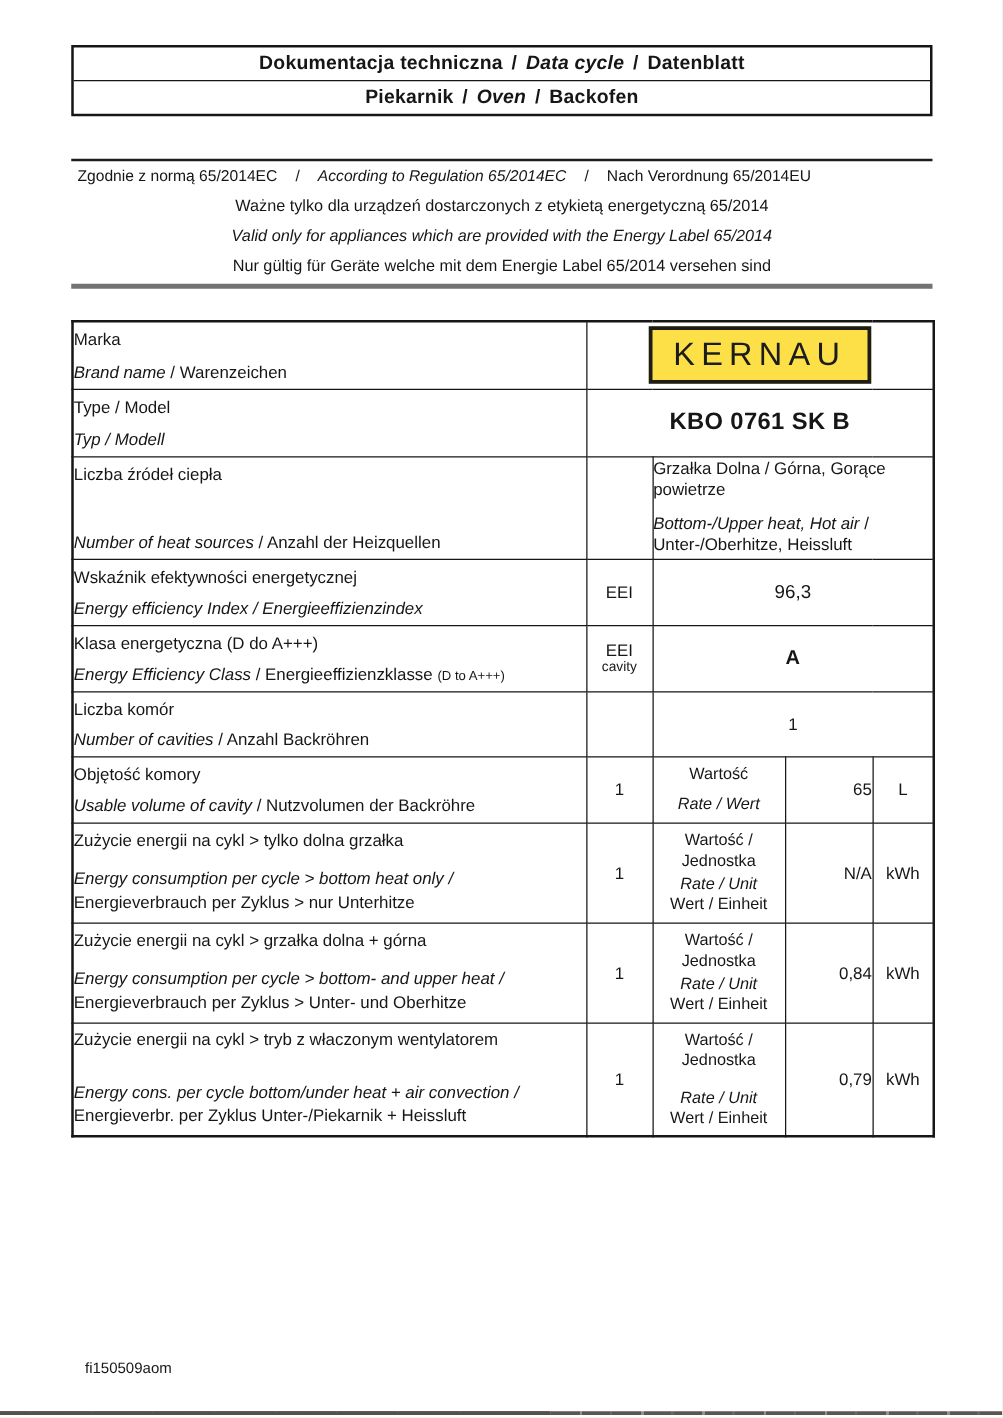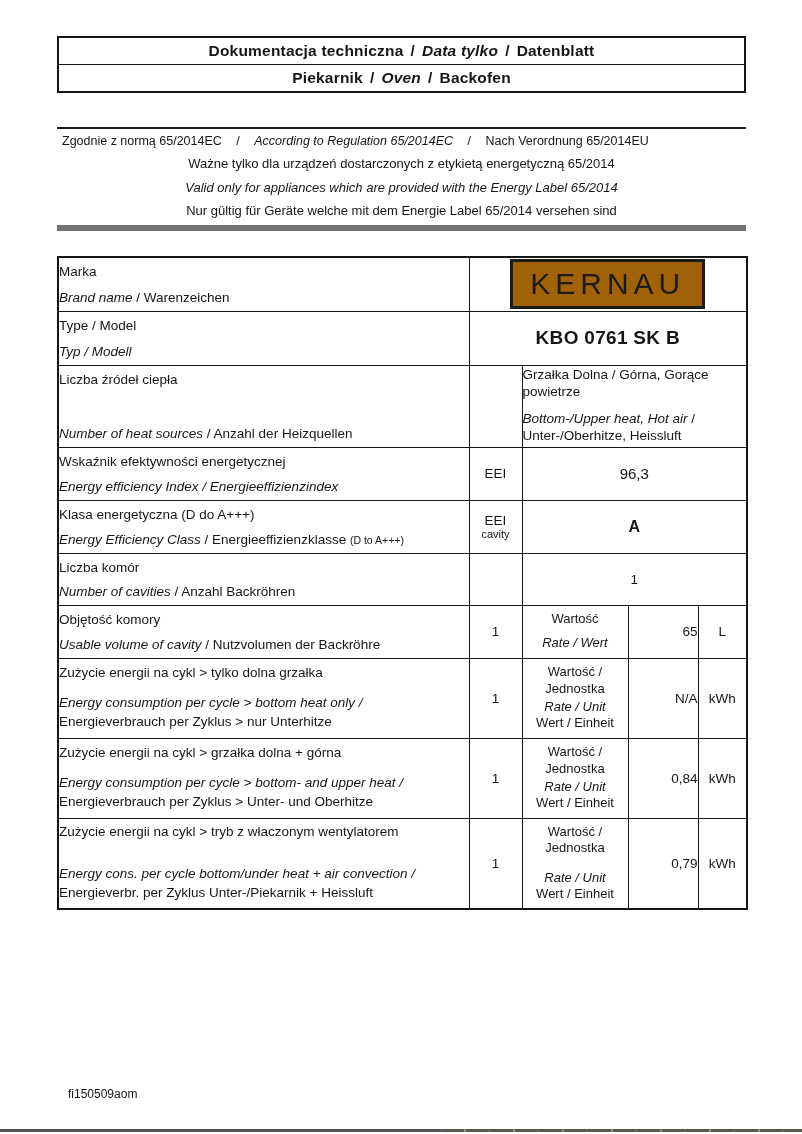--- a/index.html
+++ b/index.html
@@ -20,21 +20,21 @@
   .doc-header-row {
     flex:1; display:flex; align-items:center; justify-content:center;
     font-weight:bold; font-size:15.5px; letter-spacing:.2px;
   }
   .doc-header-row:first-child { border-bottom:1.5px solid #161616; }
   .doc-header .sep { margin:0 7px; }
 
   
   .reg-block {
     position:absolute; left:57px; top:127px; width:689px; height:104px;
-    border-top:2px solid #1d1d1d; border-bottom:6px solid #737373;
+    border-top:2px solid #1d1d1d; border-bottom:4px solid #737373;
     box-sizing:border-box; padding:5px 0 7px;
     display:flex; flex-direction:column; justify-content:space-between;
   }
   .reg-line1 { font-size:12.5px; padding-left:5px; }
   .reg-line1 .sep { margin:0 11px; }
   .reg-center { font-size:13px; text-align:center; }
 
   
   table.main {
     position:absolute; left:57px; top:256px; width:689px;
@@ -72,22 +72,22 @@
   tr.r9 .label-flex  { height:67px; }
   tr.r10 .label-flex { height:78px; }
 
   td.c-mid  { text-align:center; }
   .mid-sub  { font-size:11px; line-height:1.1; }
   td.c-rest { text-align:center; }
   td.c-val  { text-align:right; font-size:15px; }
   td.c-unit { text-align:center; font-size:15px; }
 
   .logo-box {
-    display:inline-block; border:3px solid #1c1c1c; background:#a16207;
-    padding:5px 17px 6px; font-size:30px; letter-spacing:5px;
+    display:inline-block; border:3px solid #1c1c1c; background:#fde047;
+    padding:5px 17px 6px; font-size:26px; letter-spacing:5px;
     font-weight:normal; color:#1c1c1c; line-height:1.1;
   }
   .model-text { font-weight:bold; font-size:19px; letter-spacing:.3px; }
   .big-val { font-size:15px; }
   .class-val { font-weight:bold; font-size:16px; }
 
   td.c-text { text-align:left; padding:5px 6px; font-size:13px; vertical-align:top;margin-top:16px; }
   td.c-text p { margin:0 0 10px; line-height:1.25; }
   td.c-text p:last-child { margin:0; }
 
@@ -111,21 +111,21 @@
 </style>
 </head>
 <body>
 
 <div class="page">
 
   <div class="doc-header">
     <div class="doc-header-row">
       <span>Dokumentacja techniczna</span>
       <span class="sep">/</span>
-      <span class="it">Data tylko</span>
+      <span class="it">Data cycle</span>
       <span class="sep">/</span>
       <span>Datenblatt</span>
     </div>
     <div class="doc-header-row">
       <span>Piekarnik</span>
       <span class="sep">/</span>
       <span class="it">Oven</span>
       <span class="sep">/</span>
       <span>Backofen</span>
     </div>

